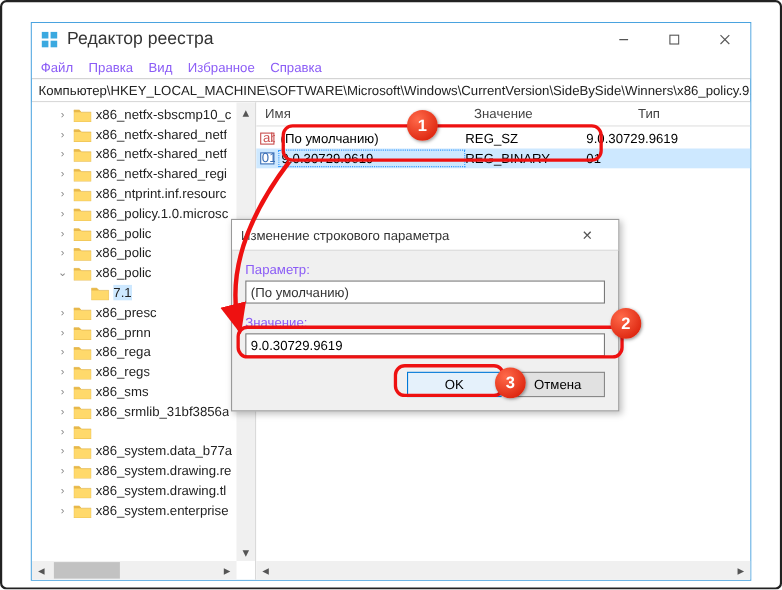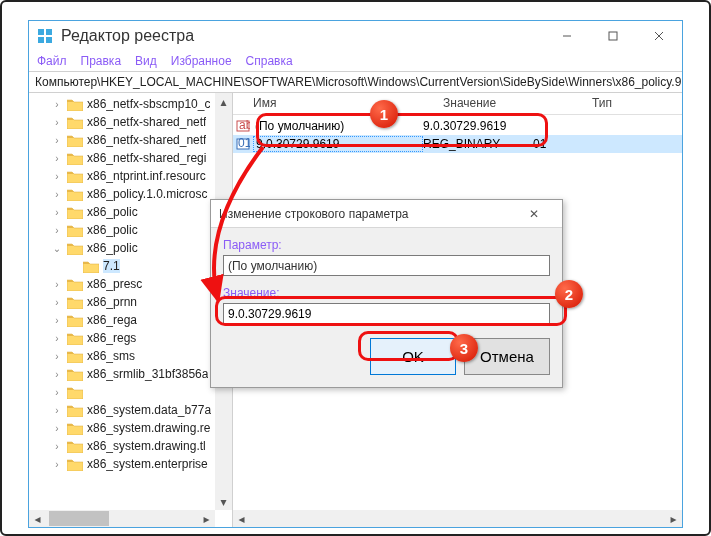--- a/index.html
+++ b/index.html
@@ -39,21 +39,21 @@
 .tree li.depth1 { padding-left: 54px; }
 .tree li .tw { position: absolute; left: 22px; width: 12px; text-align: center; color: #888; font-size: 10px; }
 .tree li.depth1 .tw { left: 38px; }
 .tree li .fld { width: 16px; height: 13px; margin-right: 4px; display:inline-block; }
 .tree li .fld svg { width:16px; height:13px; display:block;}
 .tree li .lbl { overflow: hidden; text-overflow: clip; }
 .tree li.sel .lbl { background: #cde8ff; }
 
 .list { flex: 1; position: relative; background: #fff; }
 .list-header { display: flex; height: 22px; border-bottom: 1px solid #e0e0e0; }
-.list-header .col { padding: 3px 20px; color: #444; }
+.list-header .col { padding: 3px 8px; color: #444; }
 .col-name { width: 190px; }
 .col-type { width: 110px; }
 .col-val { flex: 1; }
 .list-rows { padding-top: 2px; }
 .list-row { display: flex; height: 18px; align-items: center; }
 .list-row .ic { width: 20px; display:flex; justify-content:center; }
 .list-row .ic svg{width:14px;height:14px;}
 .list-row .nm { width: 170px; padding-left: 2px; }
 .list-row .tp { width: 110px; }
 .list-row .vl { flex: 1; }
@@ -67,21 +67,21 @@
 
 .dialog { position: absolute; left: 210px; top: 199px; width: 353px; background: #f0f0f0; border: 1px solid #9a9a9a; box-shadow: 2px 2px 6px rgba(0,0,0,0.25); z-index: 50; }
 .dialog .dlg-title { height: 28px; background: #fff; display:flex; align-items:center; padding:0 8px; color:#333; border-bottom:1px solid #d7d7d7;}
 .dialog .dlg-title .t { flex:1; }
 .dialog .dlg-title .x { width:40px; text-align:center; color:#555;}
 .dialog .dlg-body { padding: 10px 12px 12px; }
 .dialog .lbl { margin-bottom: 3px; color:#8b5cf6; }
 .dialog input[type=text] { width: 100%; height: 21px; border: 1px solid #7a7a7a; padding: 2px 4px; background:#fff; font-size:12px; }
 .dialog input[readonly] { background: #fff; color:#333; }
 .dialog .btns { display:flex; justify-content:flex-end; gap:8px; margin-top:14px; }
-.dialog button { width: 86px; height: 37px; border:1px solid #888; background:#e1e1e1; font-size:15px; }
+.dialog button { width: 86px; height: 23px; border:1px solid #888; background:#e1e1e1; font-size:12px; }
 .dialog button.primary { border:1px solid #0078d7; background:#e5f1fb; }
 
 
 .callout-box { position:absolute; border: 3px solid #e11; border-radius: 10px; pointer-events:none; z-index:200;}
 .callout-num { position:absolute; width:28px; height:28px; border-radius:50%; background: radial-gradient(circle at 35% 30%, #ff6a4a, #d41400); color:#fff; font-weight:bold; font-size:15px; display:flex; align-items:center; justify-content:center; box-shadow: 1px 1px 3px rgba(0,0,0,0.4); z-index:300;}
 .callout-arrow { position:absolute; z-index:150; pointer-events:none;}
 
 </style>
 </head>
 <body>
@@ -356,20 +356,21 @@
       </div>
       <div class="list-rows" id="list-rows">
           <div class="list-row">
             <span class="ic">
               <svg viewBox="0 0 14 14">
                 <rect x="1" y="2" width="12" height="10" fill="#fff" stroke="#c94f4f"></rect>
                 <text x="3" y="10" font-size="7" fill="#c94f4f">ab</text>
               </svg>
             </span>
             <span class="nm">(По умолчанию)</span>
+            <span class="tp">REG_SZ</span>
             <span class="vl">9.0.30729.9619</span>
           </div>
           <div class="list-row sel">
             <span class="ic">
               <svg viewBox="0 0 14 14">
                 <rect x="1" y="2" width="12" height="10" fill="#fff" stroke="#3a6fb7"></rect>
                 <text x="2" y="10" font-size="6" fill="#3a6fb7">011</text>
               </svg>
             </span>
             <span class="nm">9.0.30729.9619</span>

